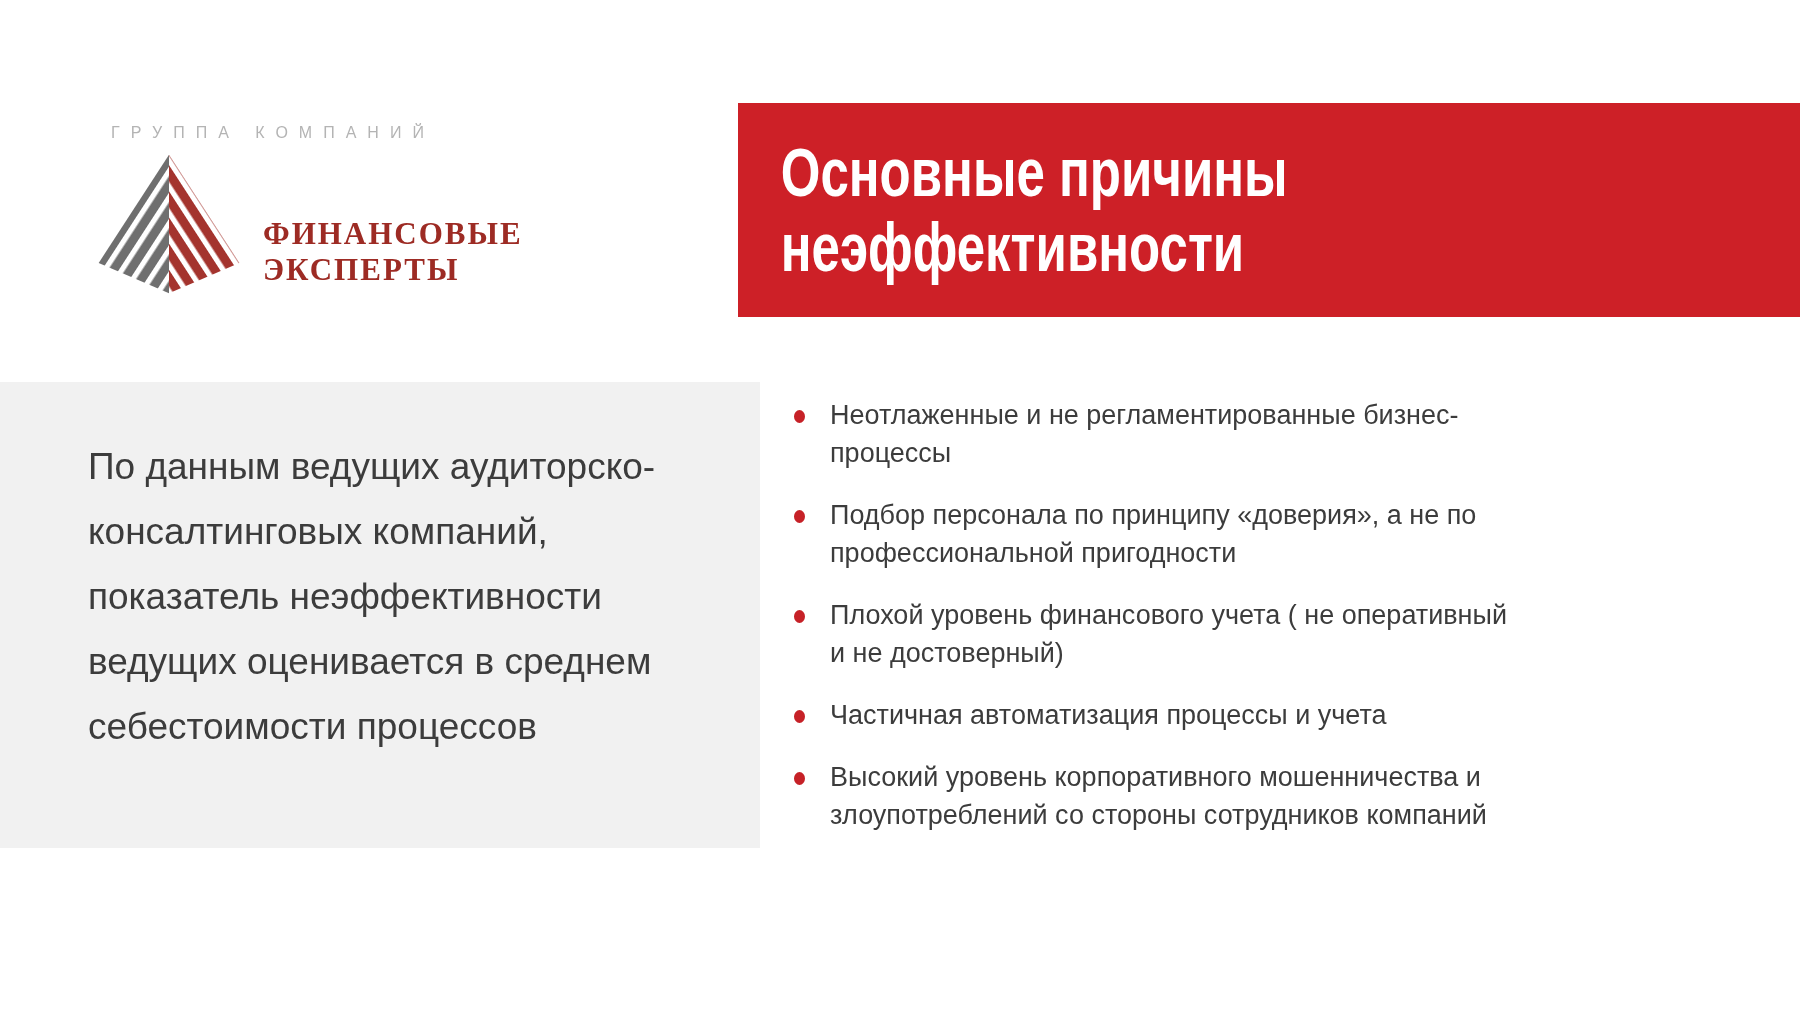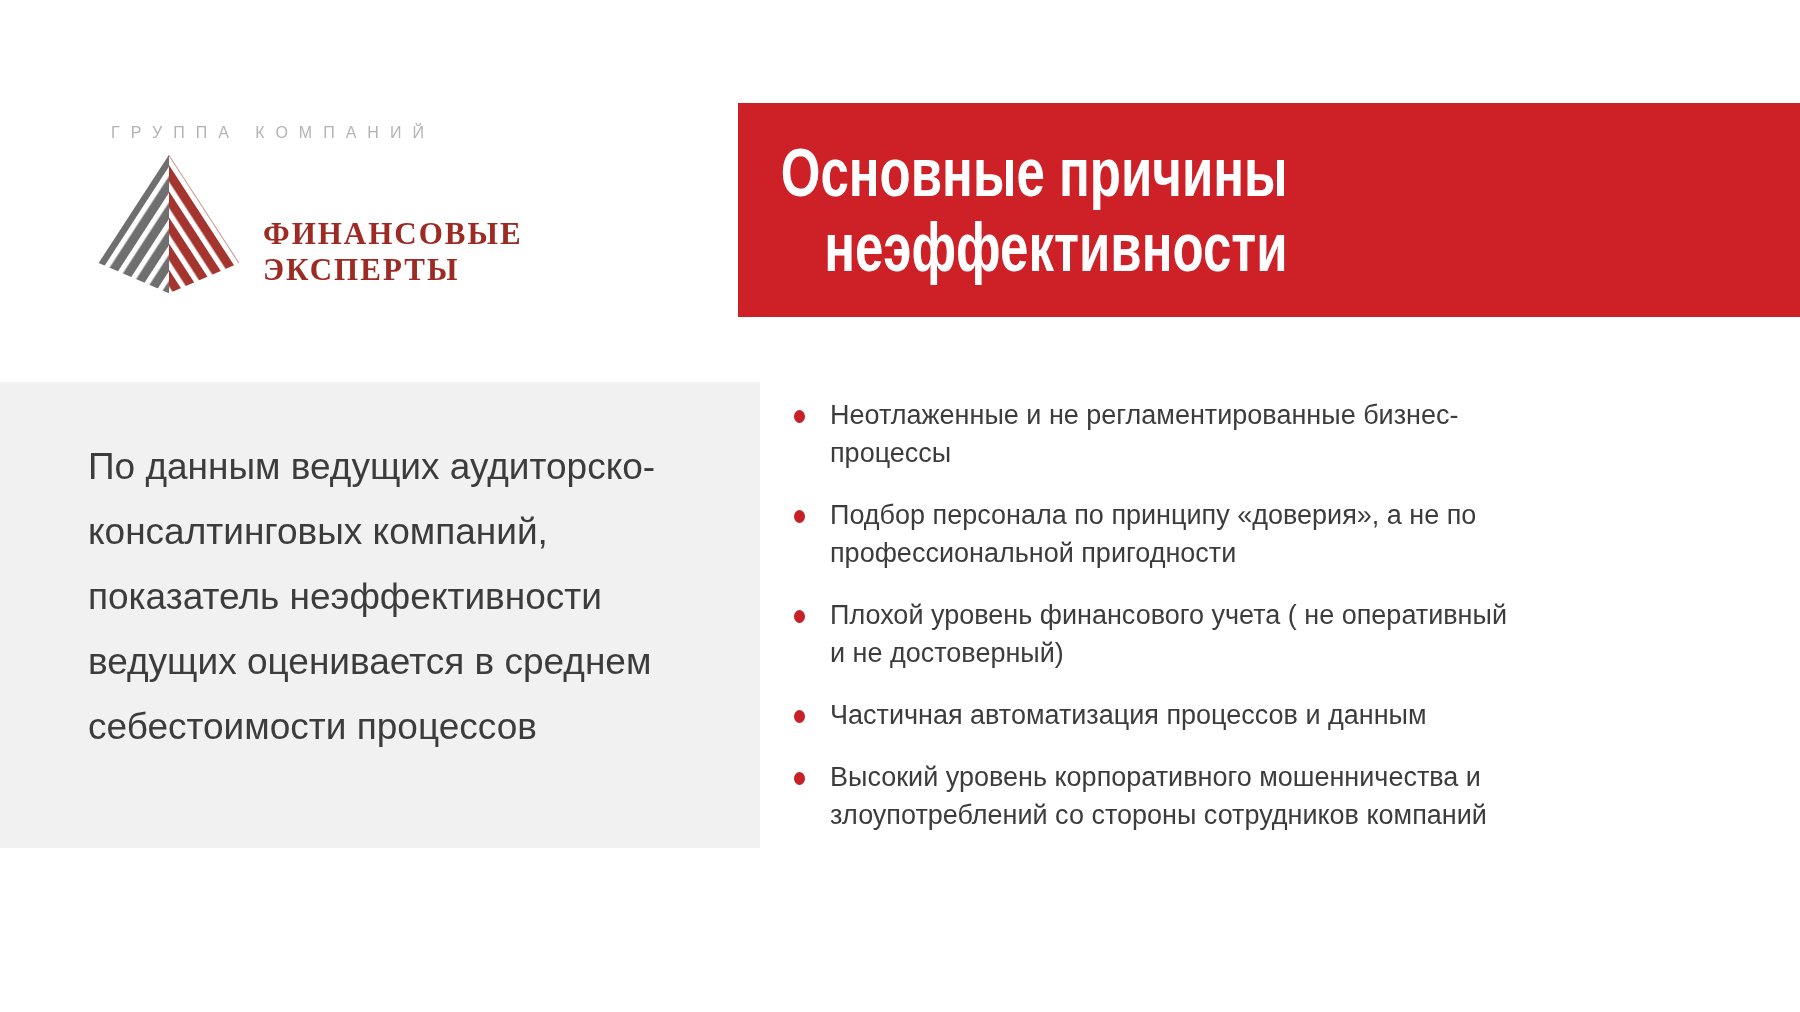--- a/index.html
+++ b/index.html
@@ -16,21 +16,21 @@
   .pyramid{position:absolute;left:93px;top:150px;}
   .company-name{
     position:absolute;left:263px;top:204px;
     font-family:"Liberation Serif","DejaVu Serif",serif;
     font-weight:700;font-size:31px;line-height:36px;letter-spacing:2px;
     color:var(--logo_text_red);white-space:nowrap;margin-top:12px;
   }
   
   .banner{
     position:absolute;left:738px;top:103px;width:1062px;height:214px;
-    background:var(--banner_red);display:flex;align-items:center;text-align:right;
+    background:var(--banner_red);display:flex;align-items:center;
   }
   .banner-title{
     padding-left:57px;color:var(--title_white);
     font-size:68px;font-weight:700;line-height:75px;
     transform:scaleX(0.75);transform-origin:left center;white-space:nowrap;
   }
   
   .stat-panel{
     position:absolute;left:0;top:382px;width:740px;height:466px;
     background:var(--panel_gray);
@@ -95,17 +95,17 @@
         <div><span>показатель </span><span class="bold">неэффективности</span></div>
         <div><span class="bold">ведущих</span><span> оценивается в среднем</span></div>
         <div><span>себестоимости процессов</span></div>
       </div>
   </div>
 
   <ul class="reasons-list">
       <li>Неотлаженные и не регламентированные бизнес-<br>процессы</li>
       <li>Подбор персонала по принципу «доверия», а не по<br>профессиональной пригодности</li>
       <li>Плохой уровень финансового учета ( не оперативный<br>и не достоверный)</li>
-      <li>Частичная автоматизация процессов и данным</li>
+      <li>Частичная автоматизация процессы и учета</li>
       <li>Высокий уровень корпоративного мошенничества и<br>злоупотреблений со стороны сотрудников компаний</li>
     </ul>
 
 </div>
 
 </body></html>

